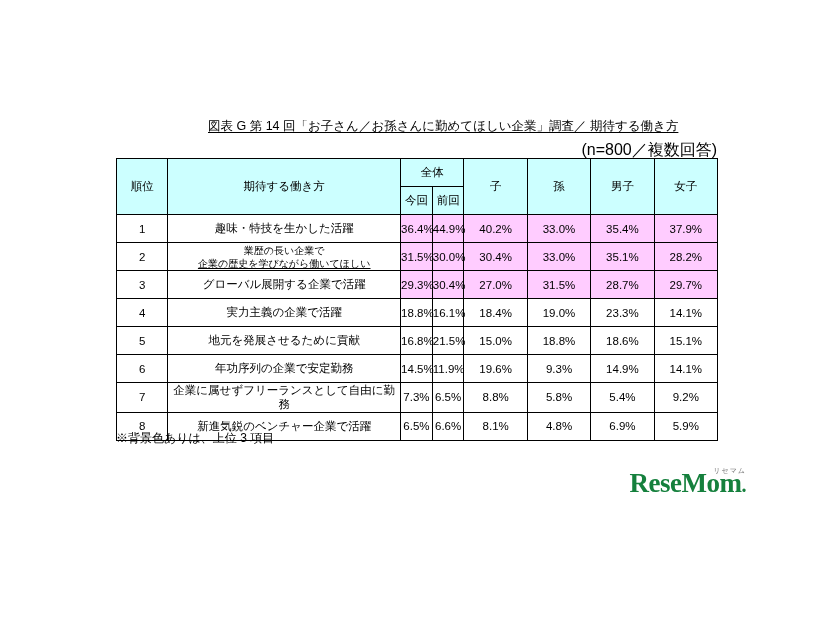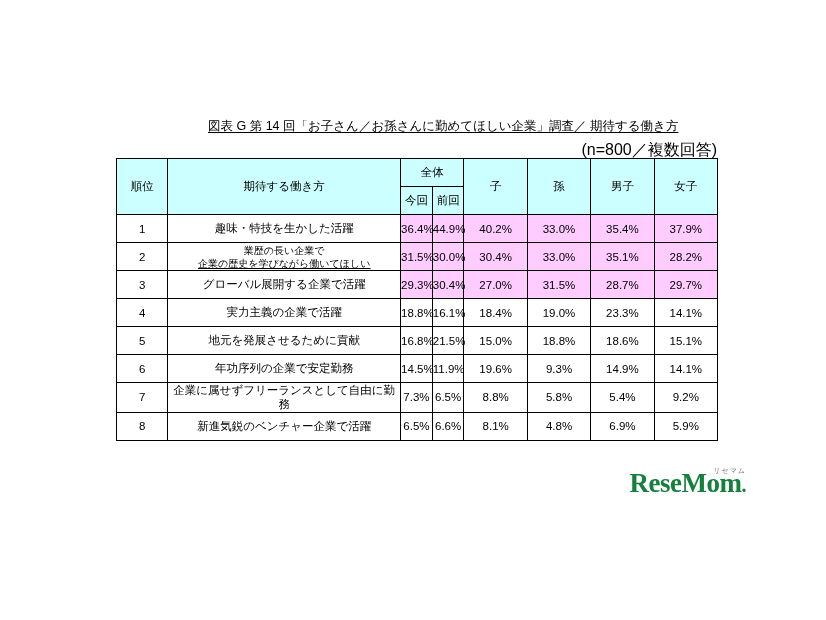--- a/index.html
+++ b/index.html
@@ -236,17 +236,18 @@
         <td>6.5%</td>
         <td>6.6%</td>
         <td>8.1%</td>
         <td>4.8%</td>
         <td>6.9%</td>
         <td>5.9%</td>
       </tr>
     </tbody>
   </table>
 
+  <div class="footer-left">※背景色ありは、上位 3 項目</div>
 
   <div class="logo-sub">リセマム</div>
   <div class="logo"><span>ReseMom</span><span class="logo-dot">.</span></div>
 
 </div>
 
 </body></html>

